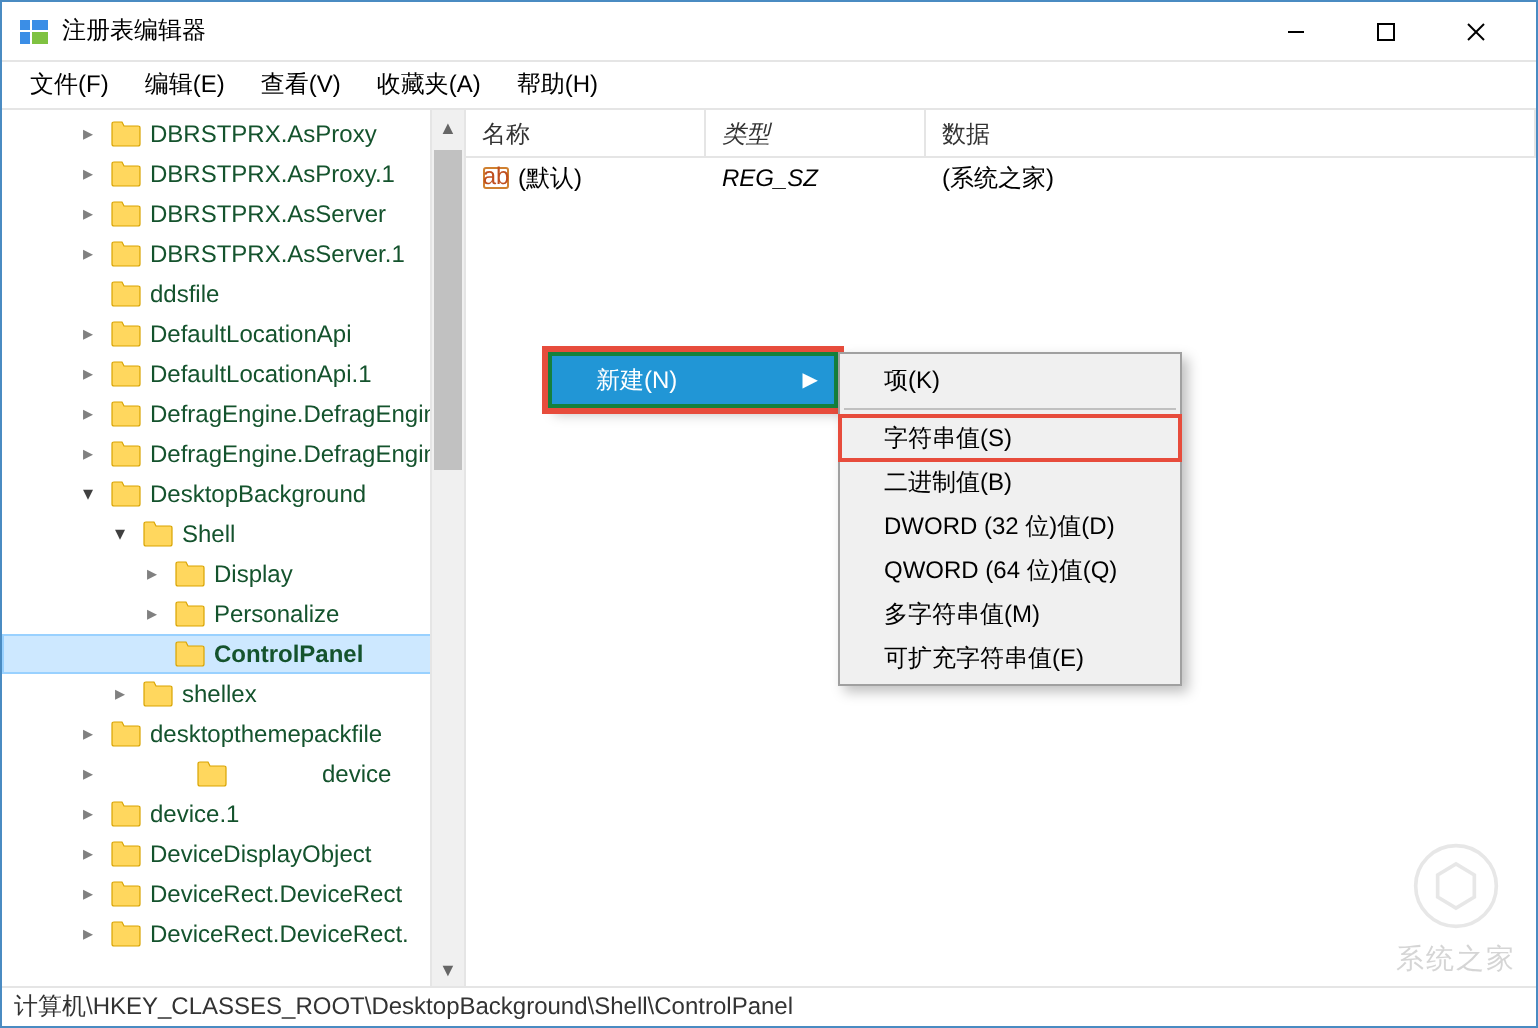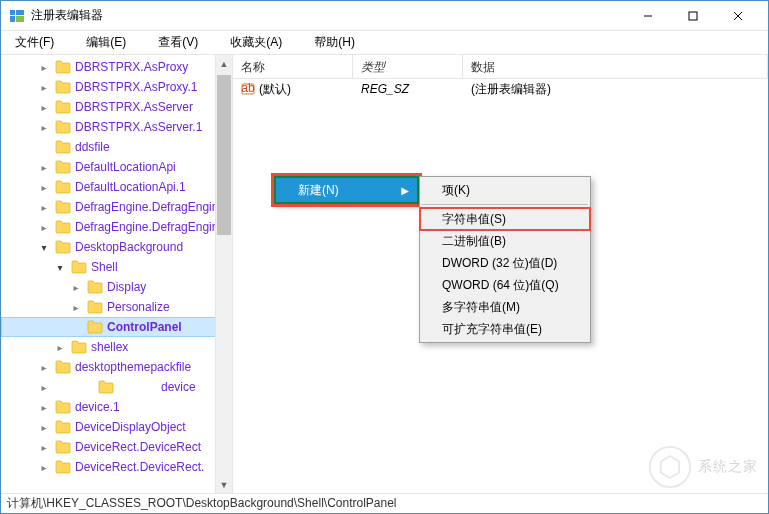--- a/index.html
+++ b/index.html
@@ -2,33 +2,33 @@
 <html><head>
 <meta charset="utf-8">
 <style>
 * { margin: 0; padding: 0; box-sizing: border-box; font-family: "Microsoft YaHei", "Segoe UI", sans-serif; font-size: 12px; }
 body { background: #fff; width: 769px; height: 514px; overflow: hidden; position: relative; border: 1px solid #4a8bc2; }
 .titlebar { height: 30px; display: flex; align-items: center; padding: 0 8px; background: #fff; border-bottom: 1px solid #e5e5e5; }
 .titlebar .app-icon { width: 16px; height: 16px; margin-right: 6px; }
 .titlebar .title { flex: 1; font-size: 12px; }
 .win-controls { display: flex; }
 .win-btn { width: 45px; height: 28px; display: flex; align-items: center; justify-content: center; cursor: pointer; }
-.menubar { height: 24px; display: flex; align-items: flex-end; padding: 0 6px; border-bottom: 1px solid #e5e5e5; gap: 16px; }
+.menubar { height: 24px; display: flex; align-items: flex-end; padding: 0 6px; border-bottom: 1px solid #e5e5e5; gap: 2px; }
 .menu-item { padding: 3px 8px; cursor: pointer; }
 .main { display: flex; height: calc(100% - 30px - 24px - 20px); }
 .tree-panel { width: 232px; border-right: 1px solid #e5e5e5; overflow: hidden; position: relative; }
 .tree { padding: 2px 0; overflow: hidden; height: 100%; }
 .tree-row { display: flex; align-items: center; height: 20px; white-space: nowrap; cursor: pointer; }
 .tree-row.selected { background: #cde8ff; outline: 1px solid #99d1ff; outline-offset: -1px; }
 .chevron { width: 14px; display: inline-flex; justify-content: center; color: #666; font-size: 10px; cursor: pointer; }
 .chevron.expanded::before { content: "▾"; color: #404040; }
 .chevron.collapsed::before { content: "▸"; color: #808080; }
 .chevron.none::before { content: ""; }
 .folder-icon { width: 16px; height: 14px; margin: 0 4px; }
-.tree-label { font-size: 12px; color: #6d28d9; }
+.tree-label { font-size: 12px; color: #14532d; }
 .highlight-red { outline: 2px solid #e74c3c; outline-offset: -1px; }
 .list-panel { flex: 1; display: flex; flex-direction: column; }
 .list-header { display: flex; height: 24px; border-bottom: 1px solid #e5e5e5; background: #fff; }
 .list-header .col { padding: 4px 8px; border-right: 1px solid #e5e5e5; color: #333; }
 .list-body { flex: 1; position: relative; }
 .list-row { display: flex; height: 20px; align-items: center; }
 .list-row .cell { padding: 2px 8px; }
 .reg-icon { width: 14px; height: 14px; margin-right: 4px; display: inline-block; }
 .statusbar { height: 20px; border-top: 1px solid #e5e5e5; padding: 2px 6px; font-size: 12px; color: #333; display: flex; align-items: center; }
 .scrollbar-v { position: absolute; right: 0; top: 0; bottom: 0; width: 17px; background: #f0f0f0; border-left: 1px solid #e5e5e5; }
@@ -42,21 +42,21 @@
 .ctx-item { height: 24px; display: flex; align-items: center; padding: 0 22px; position: relative; cursor: pointer; }
 .ctx-item.hover { background: #2196d6; color: #fff; }
 .ctx-item .sub-arrow { position: absolute; right: 8px; font-size: 10px; }
 .context-parent.highlight-red { outline: 3px solid #e74c3c; outline-offset: 0; }
 
 .context-sub { position: absolute; left: 418px; top: 175px; width: 172px; background: #f0f0f0; border: 1px solid #a0a0a0; box-shadow: 3px 3px 6px rgba(0,0,0,.25); padding: 2px 0; }
 .sub-item { height: 22px; display: flex; align-items: center; padding: 0 22px; cursor: pointer; }
 .sub-item.highlight-red { outline: 2px solid #e74c3c; outline-offset: -1px; }
 .sub-sep { height: 1px; background: #c0c0c0; margin: 3px 2px; }
 
-.watermark { position: absolute; right: 10px; bottom: 24px; opacity: .35; display: flex; align-items: center; gap: 6px; pointer-events: none; }
+.watermark { position: absolute; right: 10px; bottom: 24px; opacity: .35; display: flex; align-items: center; gap: 6px; pointer-events: none; flex-direction: column; }
 .watermark svg { width: 44px; height: 44px; }
 .watermark span { font-size: 14px; color: #888; letter-spacing: 1px; }
 
 .col-name { width: 120px; }
 .col-type { width: 110px; font-style: italic; }
 .col-data { flex: 1; }
 </style>
 </head>
 <body>
 
@@ -262,21 +262,21 @@
     <div class="list-body">
       <div class="list-row">
         <div class="cell col-name" style="display:flex;align-items:center;">
           <svg class="reg-icon" viewBox="0 0 14 14">
               <rect x="1" y="2" width="12" height="10" rx="1" fill="#fff" stroke="#d08030"></rect>
               <text x="7" y="10" text-anchor="middle" font-size="8" fill="#c05020">ab</text>
             </svg>
           <span>(默认)</span>
         </div>
         <div class="cell col-type">REG_SZ</div>
-        <div class="cell col-data">(注册表编辑器)</div>
+        <div class="cell col-data">(系统之家)</div>
       </div>
     </div>
   </div>
 </div>
 
 <div class="context-parent highlight-red">
   <div class="ctx-item hover">
     <span>新建(N)</span>
     <span class="sub-arrow">▶</span>
   </div>

